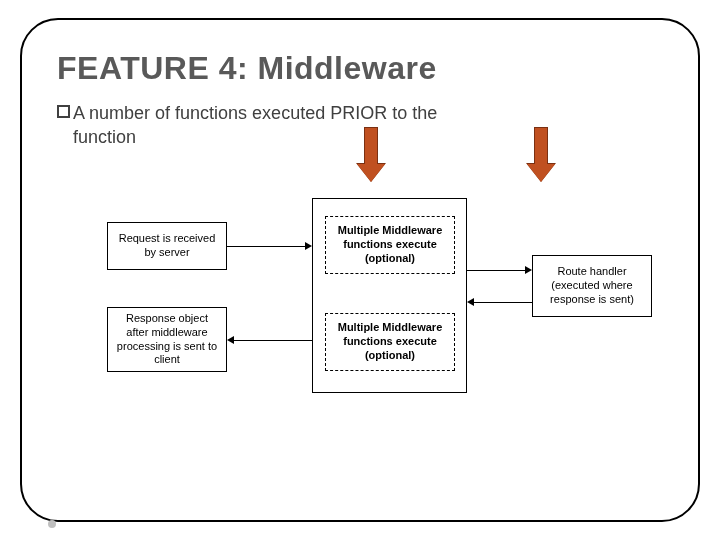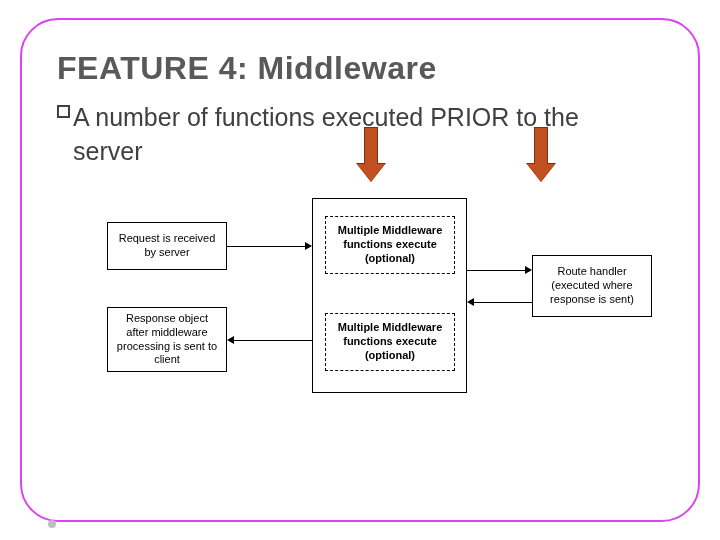--- a/index.html
+++ b/index.html
@@ -9,34 +9,34 @@
     background: #fff;
     font-family: Arial, Helvetica, sans-serif;
     position: relative;
   }
   .slide-frame {
     position: absolute;
     top: 18px;
     left: 20px;
     right: 20px;
     bottom: 18px;
-    border: 2px solid #d946ef;
+    border: 2px solid #000000;
     border-radius: 38px;
     padding: 30px 30px 20px 35px;
   }
   .title {
     font-size: 32px;
     color: #595959;
     letter-spacing: 0.5px;
     margin-bottom: 14px;
   }
   .bullet-row {
     display: flex;
     align-items: flex-start;
-    font-size: 25px;
+    font-size: 18px;
     color: #404040;
     margin-bottom: 18px;
   }
   .bullet-box {
     width: 13px;
     height: 13px;
     border: 2px solid #404040;
     margin-top: 4px;
     margin-right: 3px;
     flex: none;
@@ -138,21 +138,21 @@
 <body>
 
 <div class="slide-frame">
 
   <h1 class="title">FEATURE 4: Middleware</h1>
 
   <div class="bullet-row">
     <span class="bullet-box"></span>
     <span class="bullet-text">
       <span>A number of functions executed PRIOR to the</span>
-      <span class="line2">server</span>
+      <span class="line2">function</span>
     </span>
   </div>
 
   <div class="big-arrow" style="left:335px; top:107px;">
     <div class="shaft"></div>
       <div class="head"></div>
   </div>
   <div class="big-arrow" style="left:505px; top:107px;">
     <div class="shaft"></div>
       <div class="head"></div>

